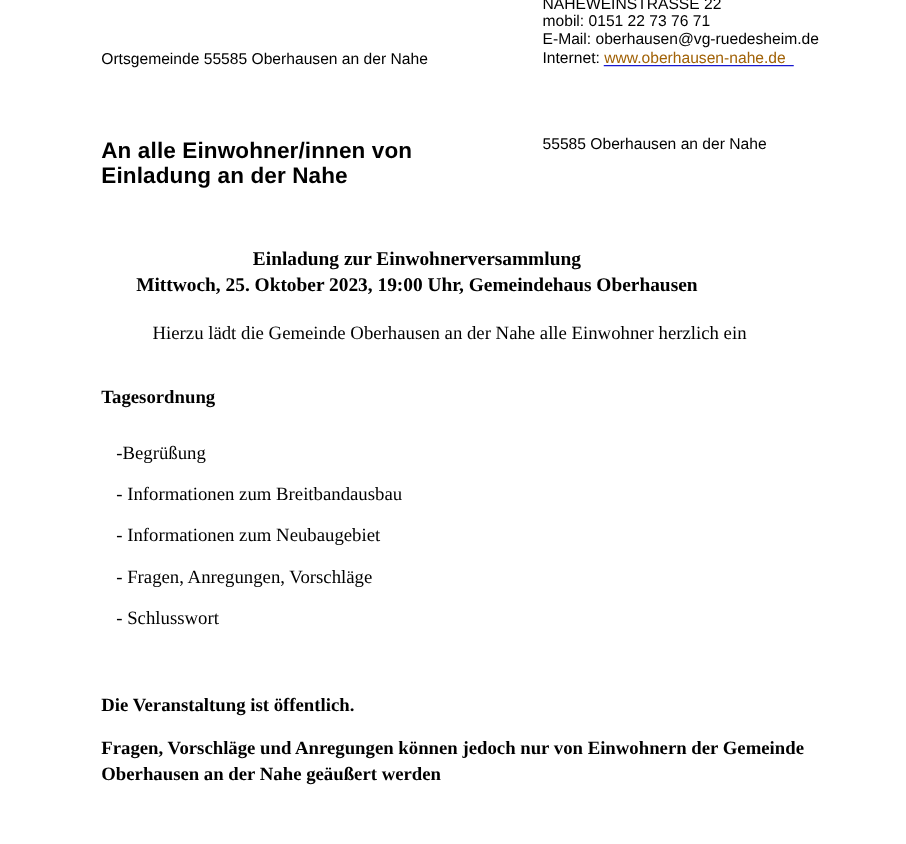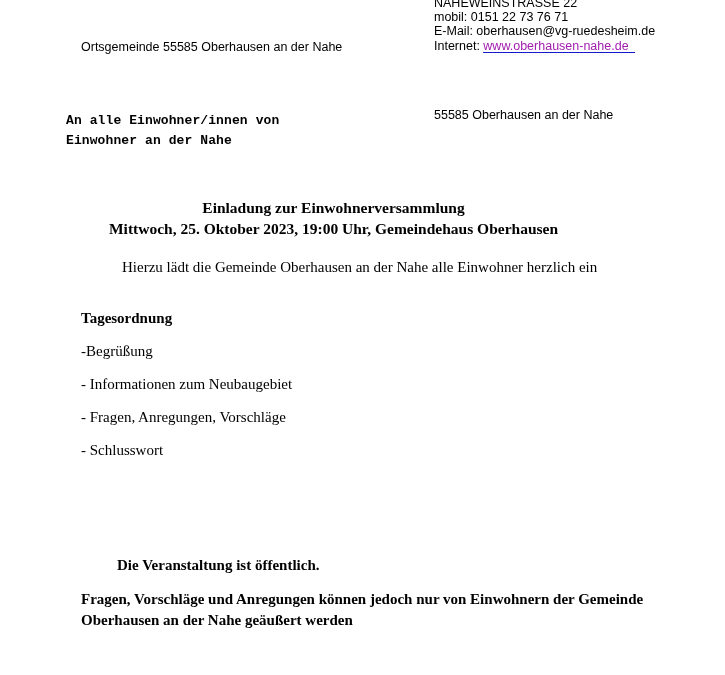--- a/index.html
+++ b/index.html
@@ -36,21 +36,21 @@
     font-family: "Liberation Sans", "DejaVu Sans", sans-serif;
     font-size: 12.5px;
     line-height: 14.2px;
     color: #000000;
     white-space: nowrap;
   }
   .contact-line {
     display: block;
   }
   .contact-link {
-    color: #a21caf;
+    color: #a16207;
     text-decoration: none;
     border-bottom: 1px solid #1818cf;
     padding-right: 6px;
     display: inline-block;
     line-height: 12px;
   }
   .contact-city {
     position: absolute;
     left: 434px;
     top: 63px;
@@ -69,24 +69,24 @@
     font-family: "Liberation Sans", "DejaVu Sans", sans-serif;
     font-size: 12.5px;
     line-height: 15px;
     white-space: nowrap;
     margin-top: 16px;
   }
 
   
   .recipient {
     position: absolute;
-    left: 66px;
+    left: 81px;
     top: 111px;
-    font-family: Liberation Mono, monospace;
-    font-size: 13px;
+    font-family: Liberation Sans, sans-serif;
+    font-size: 18px;
     font-weight: bold;
     line-height: 19.5px;
     letter-spacing: 0.1px;
   }
   .recipient span { display: block; }
 
   
   .title-block {
     position: absolute;
     left: 0;
@@ -117,41 +117,40 @@
     left: 81px;
     top: 308px;
     font-size: 15px;
     font-weight: bold;
     line-height: 20px;
   }
   .agenda-list {
     position: absolute;
     left: 81px;
     top: 341px;
-    margin: 0;
+    margin: 12px;
     padding: 0;
     list-style: none;
   }
   .agenda-list li {
     font-size: 15px;
     line-height: 20px;
     height: 33px;
     white-space: nowrap;
   }
 
   
   .note-public {
     position: absolute;
     left: 81px;
     top: 555px;
     font-size: 15px;
     font-weight: bold;
     line-height: 20px;
     white-space: nowrap;
-    margin-left: 36px;
   }
   .note-questions {
     position: absolute;
     left: 81px;
     top: 589px;
     width: 570px;
     font-size: 15px;
     font-weight: bold;
     line-height: 21px;
   }
@@ -168,33 +167,34 @@
     <span class="contact-line">E-Mail: oberhausen@vg-ruedesheim.de</span>
     <span class="contact-line"><span>Internet: </span><a class="contact-link" href="#">www.oberhausen-nahe.de</a></span>
   </div>
 
   <div class="contact-city">55585 Oberhausen an der Nahe</div>
 
   <div class="sender-line">Ortsgemeinde 55585 Oberhausen an der Nahe</div>
 
   <div class="recipient">
     <span>An alle Einwohner/innen von</span>
-    <span>Einwohner an der Nahe</span>
+    <span>Einladung an der Nahe</span>
   </div>
 
   <div class="title-block">
     <span>Einladung zur Einwohnerversammlung</span>
     <span>Mittwoch, 25. Oktober 2023, 19:00 Uhr, Gemeindehaus Oberhausen</span>
   </div>
 
   <div class="intro">Hierzu lädt die Gemeinde Oberhausen an der Nahe alle Einwohner herzlich ein</div>
 
   <div class="agenda-heading">Tagesordnung</div>
   <ul class="agenda-list">
     <li>-Begrüßung</li>
+    <li>- Informationen zum Breitbandausbau</li>
     <li>- Informationen zum Neubaugebiet</li>
     <li>- Fragen, Anregungen, Vorschläge</li>
     <li>- Schlusswort</li>
   </ul>
 
   <div class="note-public">Die Veranstaltung ist öffentlich.</div>
   <div class="note-questions">
     <span>Fragen, Vorschläge und Anregungen können jedoch nur von Einwohnern der Gemeinde</span>
     <span>Oberhausen an der Nahe geäußert werden</span>
   </div>

